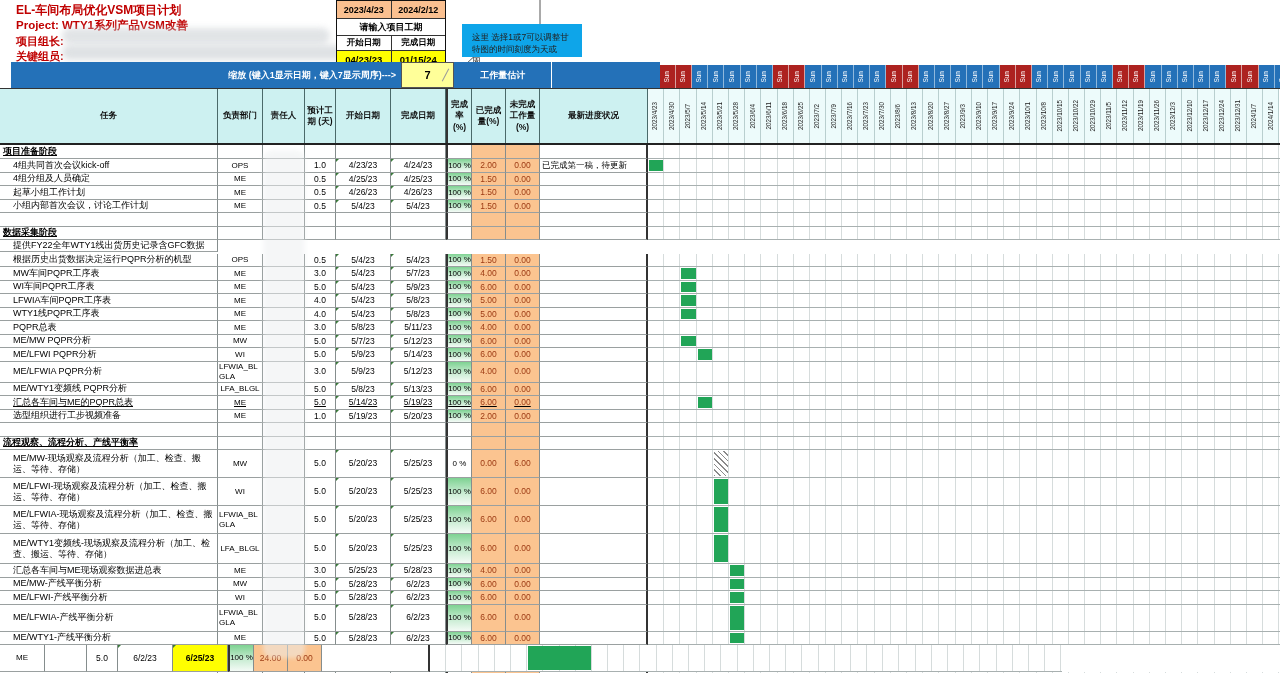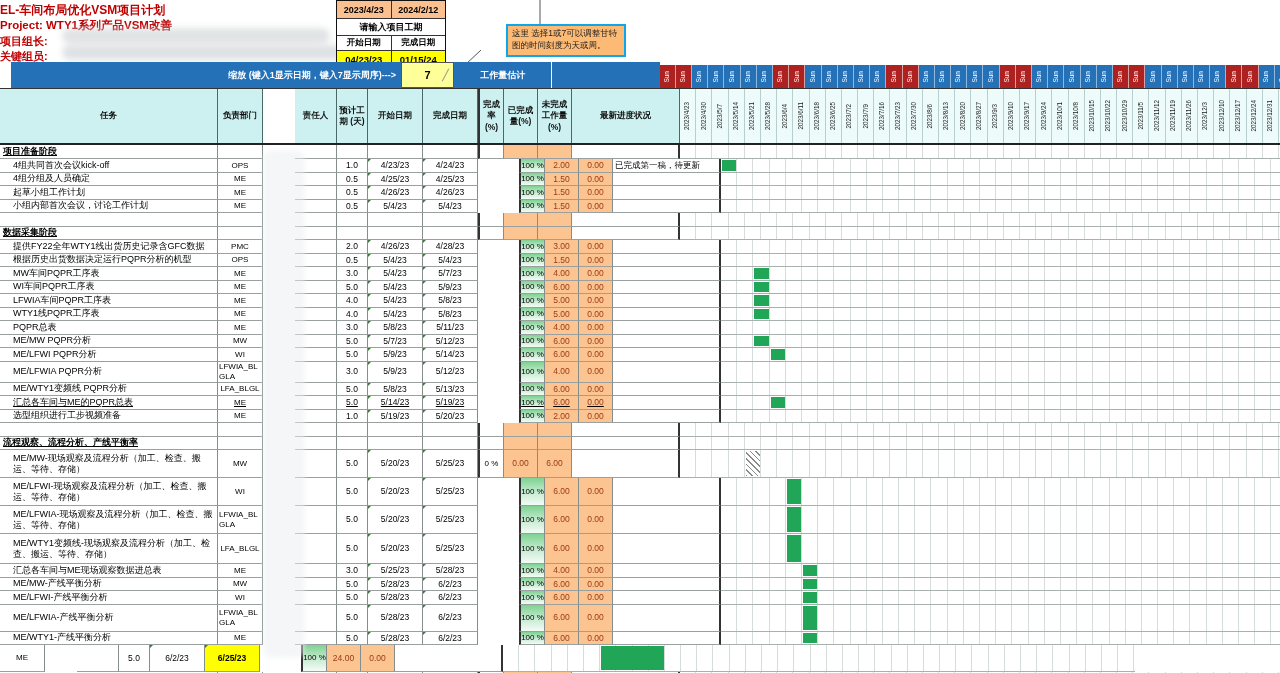--- a/index.html
+++ b/index.html
@@ -1,40 +1,40 @@
 <!DOCTYPE html>
 <html><head>
 <meta charset="utf-8">
 <style>
   html,body{margin:0;padding:0;background:#fff;}
   body{width:1280px;height:673px;overflow:hidden;
        font-family:"Liberation Sans","DejaVu Sans",sans-serif;}
   #app{position:relative;width:1280px;height:673px;background:#fff;}
 
   
-  .ttl{position:absolute;left:0;color:#C00000;font-weight:bold;white-space:nowrap;}
+  .ttl{position:absolute;left:16px;color:#C00000;font-weight:bold;white-space:nowrap;}
   .t1{top:2px;font-size:12px;}
   .t2{top:18px;font-size:11.5px;}
   .t3{top:34px;font-size:11px;}
   .t4{top:49px;font-size:11px;}
 
   
   .datebox{position:absolute;left:336px;top:0;width:110px;border:1px solid #111;background:#fff;box-sizing:border-box;}
   .db-row{display:flex;}
   .db-cell{flex:1;box-sizing:border-box;display:flex;align-items:center;justify-content:center;
            border-bottom:1px solid #333;font-size:9px;color:#000;overflow:hidden;}
   .db-cell + .db-cell{border-left:1px solid #333;}
   .db-orange{background:#FAC090;height:18px;font-weight:bold;}
   .db-prompt{height:17px;font-weight:bold;}
   .db-lbl{height:15px;font-weight:bold;font-size:8.5px;}
   .db-yellow{background:#FFFF00;height:16px;font-weight:bold;font-size:9.5px;border-bottom:none;}
 
   
-  .callout{position:absolute;left:506px;top:24px;width:120px;height:33px;border:2px solid #0ea5e9;
-           background:#fdba74;font-size:8.5px;line-height:1.4;padding:2px 4px;box-sizing:border-box;color:#222;}
+  .callout{position:absolute;left:462px;top:24px;width:120px;height:33px;border:6px solid #0ea5e9;
+           background:#0ea5e9;font-size:8.5px;line-height:1.4;padding:2px 4px;box-sizing:border-box;color:#222;}
   .leader{position:absolute;left:0;top:0;width:660px;height:90px;pointer-events:none;}
 
   
   .blur{position:absolute;border-radius:9px;pointer-events:none;}
   .blur.b1{left:62px;top:28px;width:268px;height:16px;background:#c9ced2;filter:blur(3px);opacity:.55;}
   .blur.b2{left:62px;top:45px;width:292px;height:15px;background:#c9ced2;filter:blur(3px);opacity:.6;}
   .blur.b3{left:263px;top:150px;width:42px;height:508px;background:#eceff0;filter:blur(2px);opacity:.5;}
 
   
   .toolbar{position:absolute;left:11px;top:62px;width:1280px;height:26px;display:flex;background:#fff;justify-content:space-between;}
@@ -59,39 +59,39 @@
           border-top:1px solid #333;border-bottom:2px solid #222;box-sizing:border-box;background:#fff;}
   .hcell{flex:none;box-sizing:border-box;background:#CDF1F1;border-right:1px solid #4a6a6a;
          display:flex;align-items:center;justify-content:center;text-align:center;
          font-size:8.5px;font-weight:bold;color:#101010;line-height:1.3;word-break:break-all;padding:0 1px;}
   .h-dates{display:flex;flex:none;background:#EDFBFB;}
   .date-cell{width:16.2px;flex:none;border-right:1px solid #b9cfcf;box-sizing:border-box;
              display:flex;align-items:center;justify-content:center;background:#EDFBFB;}
   .date-cell .vtext{font-size:6.3px;color:#222;letter-spacing:0;}
 
   
-  .c-task{width:218px;}.c-dept{width:45px;}.c-person{width:42px;margin-left:32px;}.c-days{width:31px;}
+  .c-task{width:218px;}.c-dept{width:45px;}.c-person{width:42px;}.c-days{width:31px;}
   .c-start{width:55px;}.c-end{width:55px;}.c-pct{width:26px;}.c-done{width:34px;}
   .c-remain{width:34px;}.c-status{width:108px;}
   .c-pct{border-left:2px solid #333 !important;}
 
   
   .tbody{position:absolute;left:0;top:145px;width:1280px;}
   .trow{display:flex;width:1280px;box-sizing:border-box;}
   .cell{flex:none;position:relative;box-sizing:border-box;border-right:1px solid #858d8d;border-bottom:1px solid #9aa0a0;
         font-size:9px;color:#000;overflow:hidden;display:flex;align-items:center;justify-content:center;line-height:1.18;
         background:#fff;padding:0 1px;}
   .cell.c-task{justify-content:flex-start;text-align:left;padding-left:3px;}
   .cell.c-task.indent{padding-left:13px;}
   .cell.nowrap{white-space:nowrap;}
   .trow.section .c-task{font-weight:bold;text-decoration:underline;}
   .cell.c-dept{font-size:8px;word-break:break-all;}
   .cell.c-days,.cell.c-start,.cell.c-end{font-size:8.5px;}
   .cell.c-pct{font-size:8px;padding:0;}
-  .cell.pct-full{background:linear-gradient(180deg,#7ed292 0%,#c8ecd2 55%,#f4fbf6 100%);margin-left:41px;}
+  .cell.pct-full{background:linear-gradient(180deg,#7ed292 0%,#c8ecd2 55%,#f4fbf6 100%);}
   .cell.num{background:#FBC490;color:#9C3A13;font-size:8.5px;}
   .cell.c-status{justify-content:flex-start;font-size:8.5px;border-right:2px solid #333;padding-left:2px;white-space:nowrap;}
   .cell.hl-yellow{background:#FFFF00;font-weight:bold;}
   .cell.marked::before{content:"";position:absolute;left:0;top:0;width:0;height:0;
         border-top:3px solid #3a7a3a;border-right:3px solid transparent;}
 
   .gantt{position:relative;width:632px;flex:none;display:flex;box-sizing:border-box;border-bottom:1px solid #a8b0b0;background:#fff;}
   .gcell{width:16.2px;flex:none;border-right:1px solid #d6dcdc;box-sizing:border-box;}
   .bar{position:absolute;top:1px;bottom:1px;background:#21A557;}
   .bar.hatch{background:repeating-linear-gradient(45deg,#8a8a8a 0,#8a8a8a 1px,rgba(255,255,255,0) 1px,rgba(255,255,255,0) 4px);}
@@ -760,21 +760,21 @@
           <div class="gcell"></div>
           <div class="gcell"></div>
           <div class="gcell"></div>
           <div class="gcell"></div>
           <div class="gcell"></div>
           <div class="gcell"></div>
           <div class="gcell"></div>
           <div class="gcell"></div>
         </div>
       </div>
-      <div class="trow" style="height: 13.5px;">
+      <div class="trow" style="height: 13.5px; flex-direction: column;">
         <div class="cell c-task indent nowrap">提供FY22全年WTY1线出货历史记录含GFC数据</div>
         <div class="cell c-dept">PMC</div>
         <div class="cell c-person"></div>
         <div class="cell c-days">2.0</div>
         <div class="cell c-start marked">4/26/23</div>
         <div class="cell c-end marked">4/28/23</div>
         <div class="cell c-pct pct-full">100 %</div>
         <div class="cell c-done num">3.00</div>
         <div class="cell c-remain num">0.00</div>
         <div class="cell c-status"></div>

